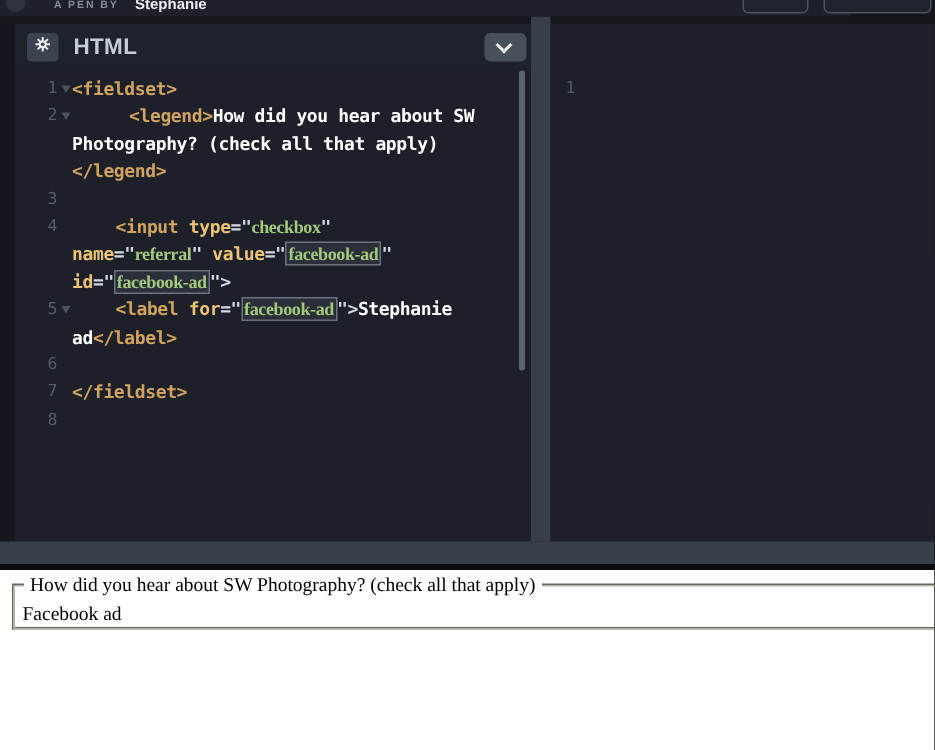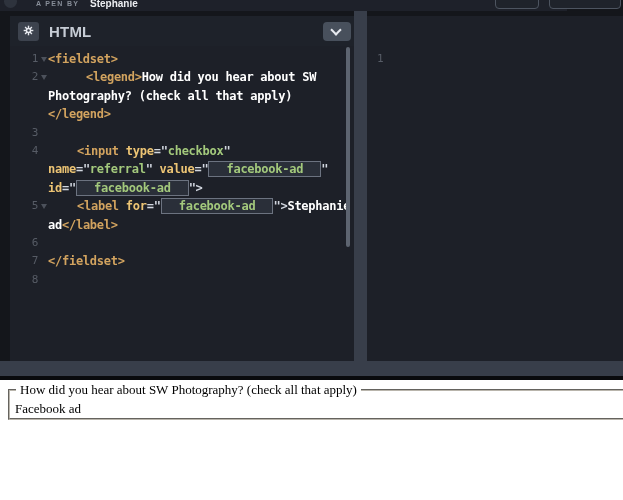--- a/index.html
+++ b/index.html
@@ -35,24 +35,24 @@
           font-family:"DejaVu Sans Mono", monospace; font-size:12px; font-weight:700;
           letter-spacing:-0.25px; overflow:hidden; }
   .code-row { display:flex; height:18.4px; line-height:18.4px; white-space:pre; }
   .gutter { flex:0 0 38px; position:relative; }
   .gutter .num { position:absolute; right:10px; top:0; font-weight:400; font-size:11px; color:#575c66; }
   .gutter .fold { position:absolute; right:1px; top:7px; width:0; height:0;
                   border-left:3.5px solid transparent; border-right:3.5px solid transparent; border-top:5px solid #4c515b; }
   .line-content { flex:1 1 auto; }
   .tok-tag   { color:var(--c-tag); }
   .tok-attr  { color:var(--c-attr); }
-  .tok-str   { color:var(--c-str); }
+  .tok-str   { color:var(--c-str);font-family:Liberation Serif, serif; }
   .tok-punct { color:var(--c-punct); }
   .tok-text  { color:var(--c-text); }
-  .boxed { border:1px solid #6c7380; background:#2a2f39; padding:0 17px; }
+  .boxed { border:1px solid #6c7380; background:#2a2f39; padding:0 1px; }
 
   .code-css .num-left { position:absolute; left:10px; top:0; font-weight:400; font-size:11px; color:#575c66; }
   .vscroll { position:absolute; right:4px; top:31px; width:4px; height:200px; background:#5d6470; border-radius:2px; }
 
   
   .hresizer { position:absolute; left:0; top:361px; width:623px; height:15px; background:var(--resizer); }
   .preview-divider { position:absolute; left:0; top:376px; width:623px; height:4px; background:#0a0b0e; }
   .preview { position:absolute; left:0; top:380px; width:623px; height:120px; background:#ffffff;
              font-family:"Liberation Serif", serif; color:#000; overflow:hidden; }
   .pv-fieldset { position:absolute; left:8px; top:2px; width:660px; height:38px;

